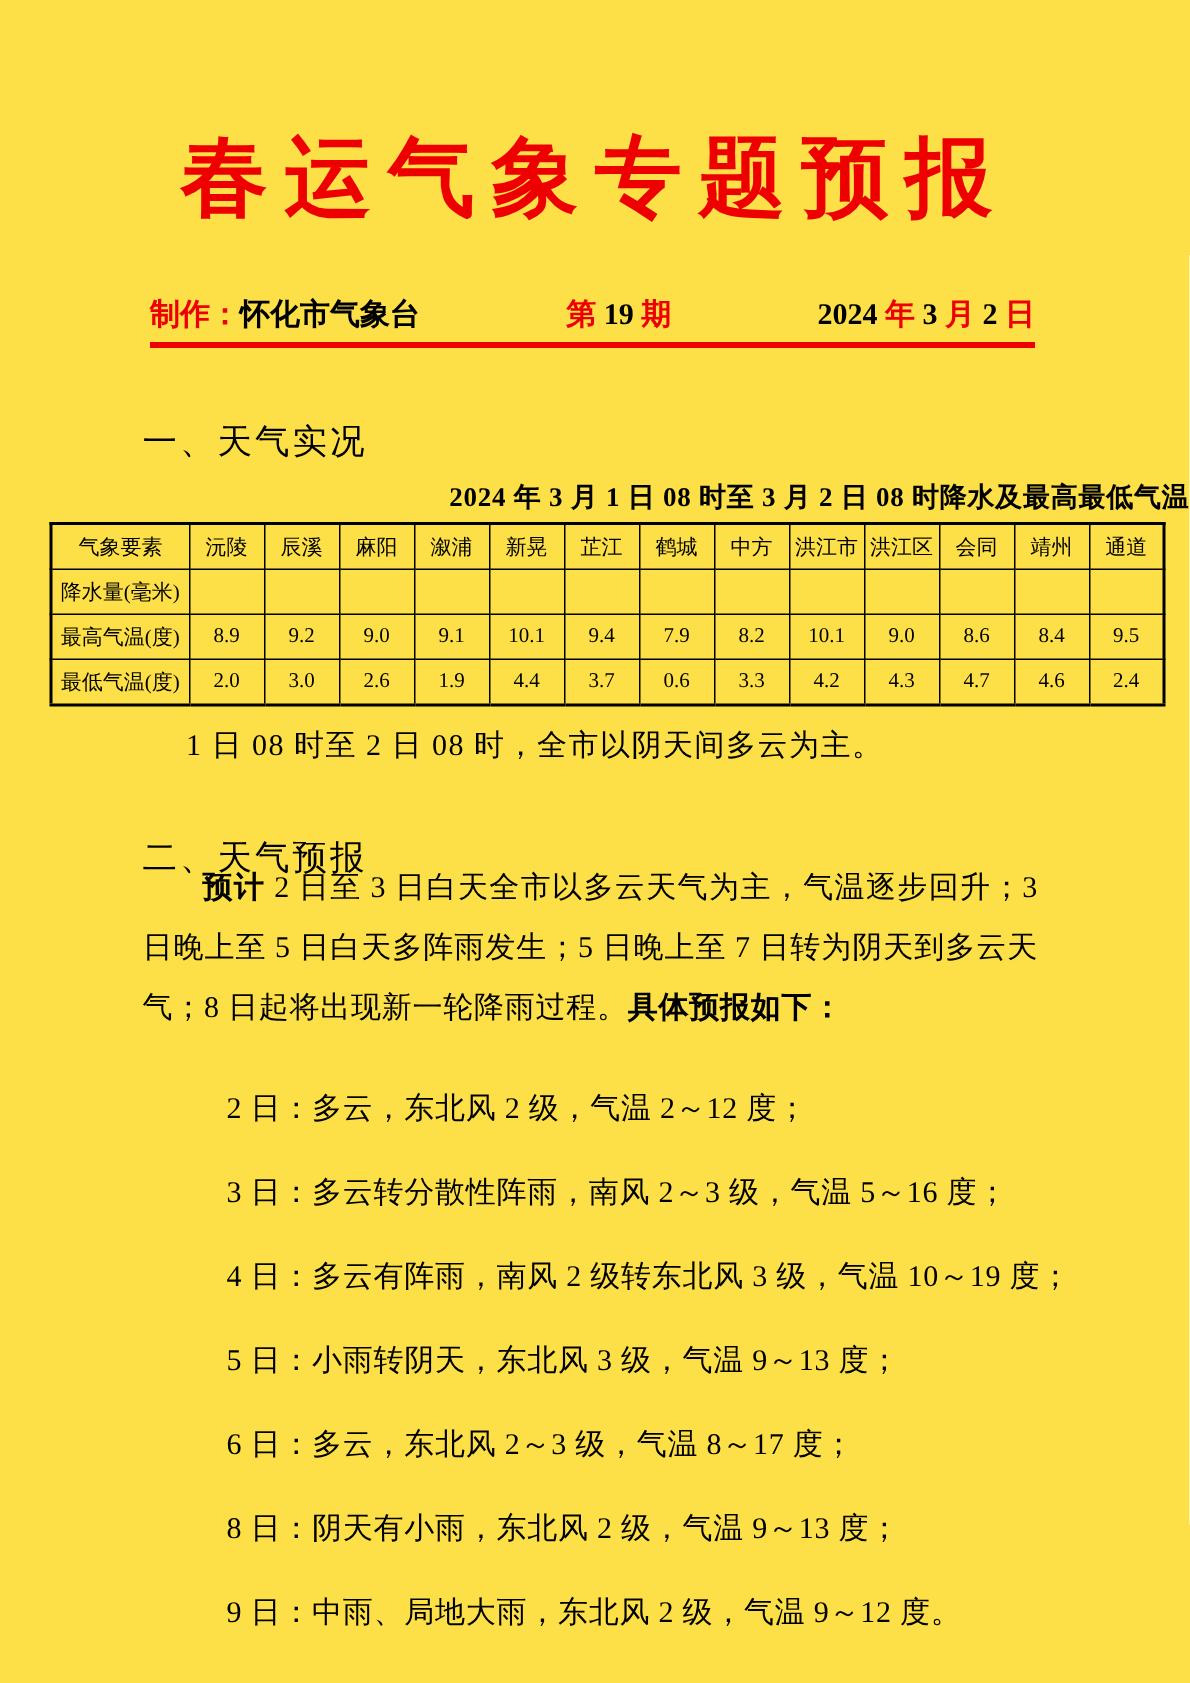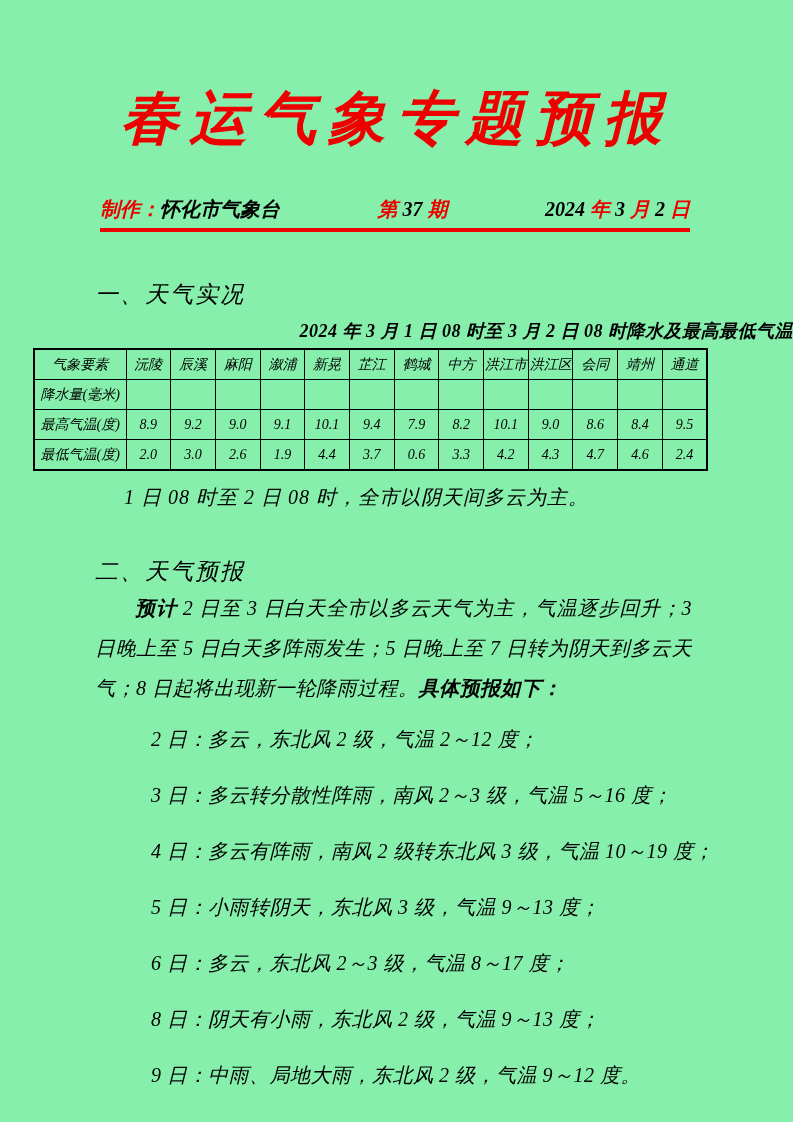--- a/index.html
+++ b/index.html
@@ -1,19 +1,19 @@
 <!DOCTYPE html>
 <html><head>
 <meta charset="utf-8">
 <style>
   :root{ --red:#ee0000; }
   html,body{ margin:0; padding:0; background:#fff; }
   .page{
-    position:relative; width:793px; height:1122px; background:#86efac;
-    font-family:"Liberation Serif","DejaVu Serif",serif; color:#000; overflow:hidden;font-style:italic;
+    position:relative; width:793px; height:1122px; background:#fde047;
+    font-family:"Liberation Serif","DejaVu Serif",serif; color:#000; overflow:hidden;
   }
   .doc-title{
     position:absolute; top:80px; left:0; width:100%; text-align:center;
     color:var(--red); font-size:58px; font-weight:bold; letter-spacing:11px;
     font-family:"DejaVu Serif","Liberation Serif",serif; white-space:nowrap;
   }
   .masthead{
     position:absolute; top:196px; left:100px; width:590px;
     display:flex; justify-content:space-between; align-items:baseline;
     font-size:20px; font-weight:bold; white-space:nowrap;
@@ -27,36 +27,36 @@
     position:absolute; left:95px; font-family:"DejaVu Sans","Liberation Sans",sans-serif;
     font-size:23px; letter-spacing:2px;
   }
   #sec1-heading{ top:279px; }
   #sec2-heading{ top:556px; }
   .table-title{
     position:absolute; top:319px; left:0; width:100%; text-align:right;
     font-size:18px; font-weight:bold; letter-spacing:0.5px;
   }
   table.obs{
-    position:absolute; top:348px; left:33px; width:675px;
+    position:absolute; top:348px; left:33px; width:744px;
     border-collapse:collapse; table-layout:fixed; font-size:14px;
     border:2px solid #000;
   }
   table.obs th, table.obs td{
     border:1px solid #000; height:29px; padding:0 1px;
     text-align:center; vertical-align:middle; font-weight:normal;
     overflow:hidden; white-space:nowrap;
   }
   table.obs tr:last-child td{ border-bottom:2px solid #000; }
   .summary{
     position:absolute; top:477px; left:84px; width:600px;
     font-size:20px; line-height:40px; text-indent:2em; letter-spacing:1px;
   }
   .intro{
-    position:absolute; top:588px; left:95px; width:597px;
+    position:absolute; top:572px; left:95px; width:597px;
     font-size:20px; line-height:40px; text-indent:2em; text-align:justify;
     letter-spacing:0.5px;
   }
   .bold{ font-weight:bold; }
   .forecast{
     position:absolute; top:703px; left:135px; width:600px; font-size:20px;
   }
   .forecast p{ margin:16px; line-height:40px; letter-spacing:0.5px; white-space:nowrap; }
 </style>
 </head>
@@ -65,21 +65,21 @@
 <div class="page">
 
   <div class="doc-title">春运气象专题预报</div>
 
   <div class="masthead">
     <div>
       <span class="red">制作：</span><span>怀化市气象台</span>
     </div>
     <div>
       <span class="red">第</span>
-      <span>37</span>
+      <span>19</span>
       <span class="red">期</span>
     </div>
     <div>
       <span>2024</span>
       <span class="red">年</span>
       <span>3</span>
       <span class="red">月</span>
       <span>2</span>
       <span class="red">日</span>
     </div>

